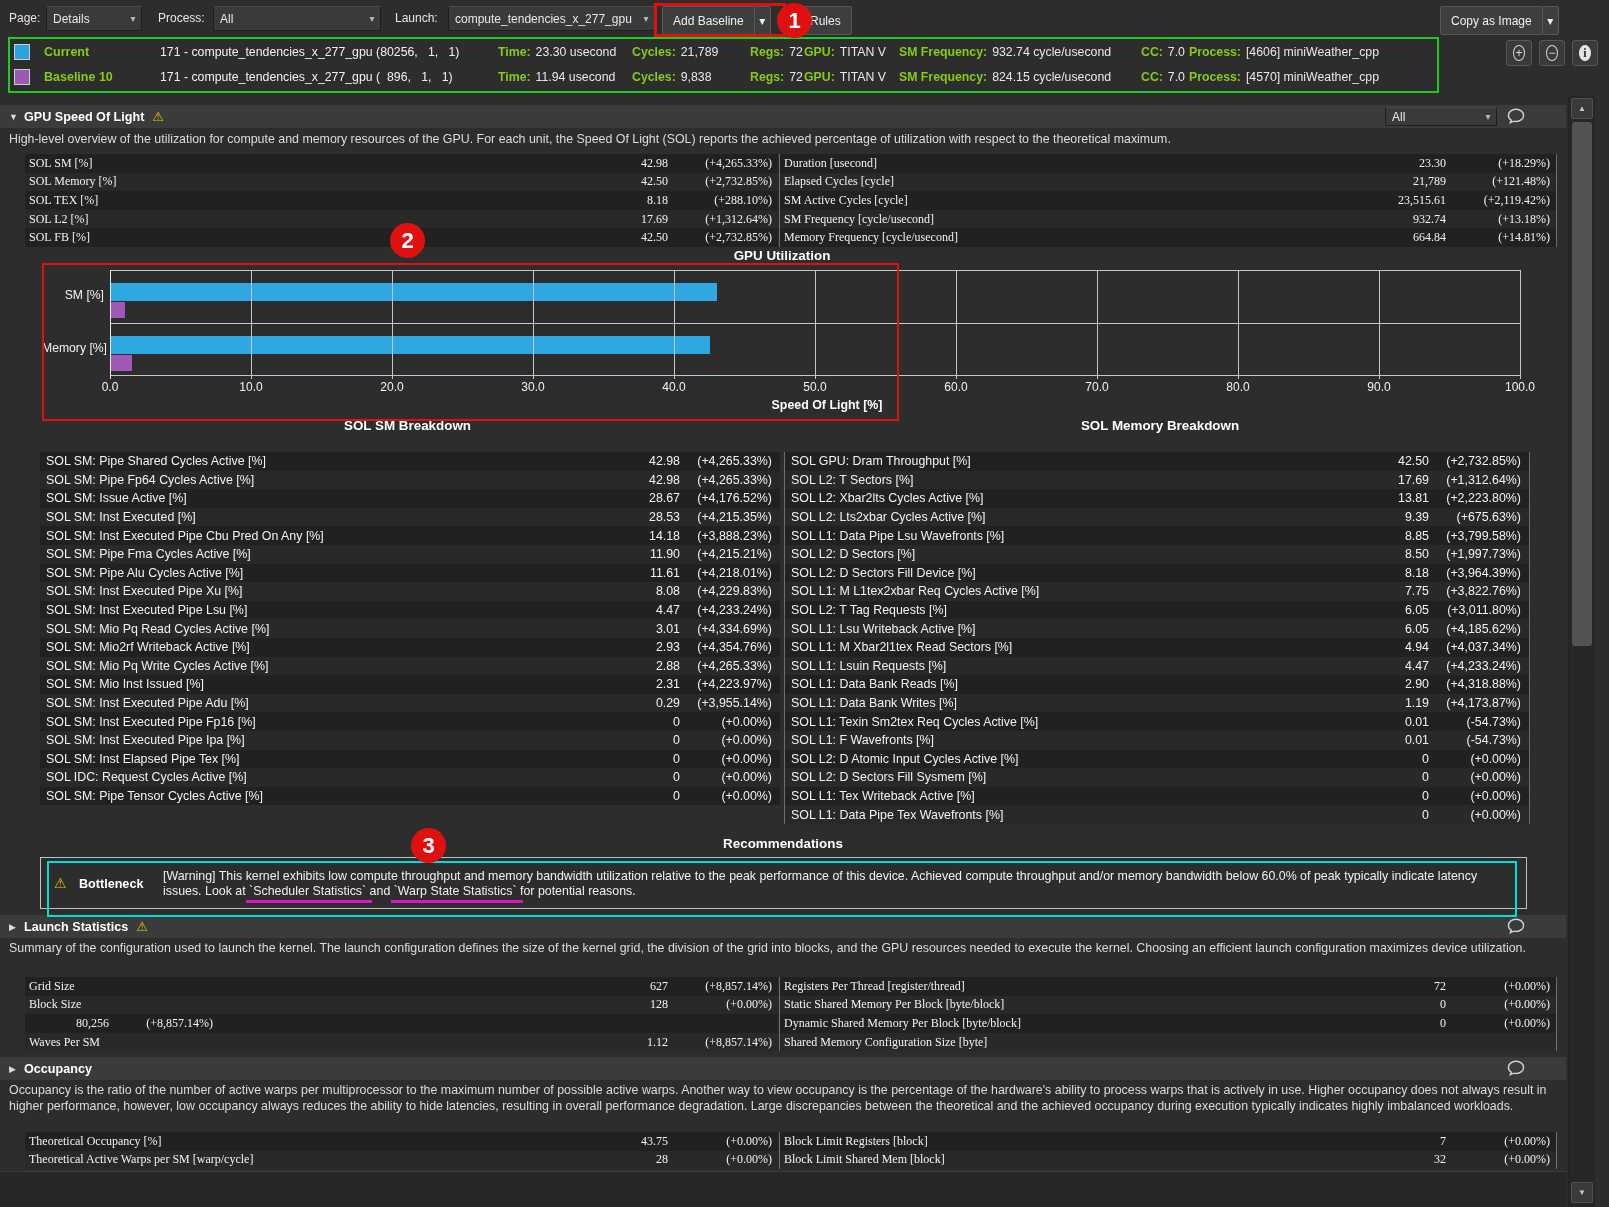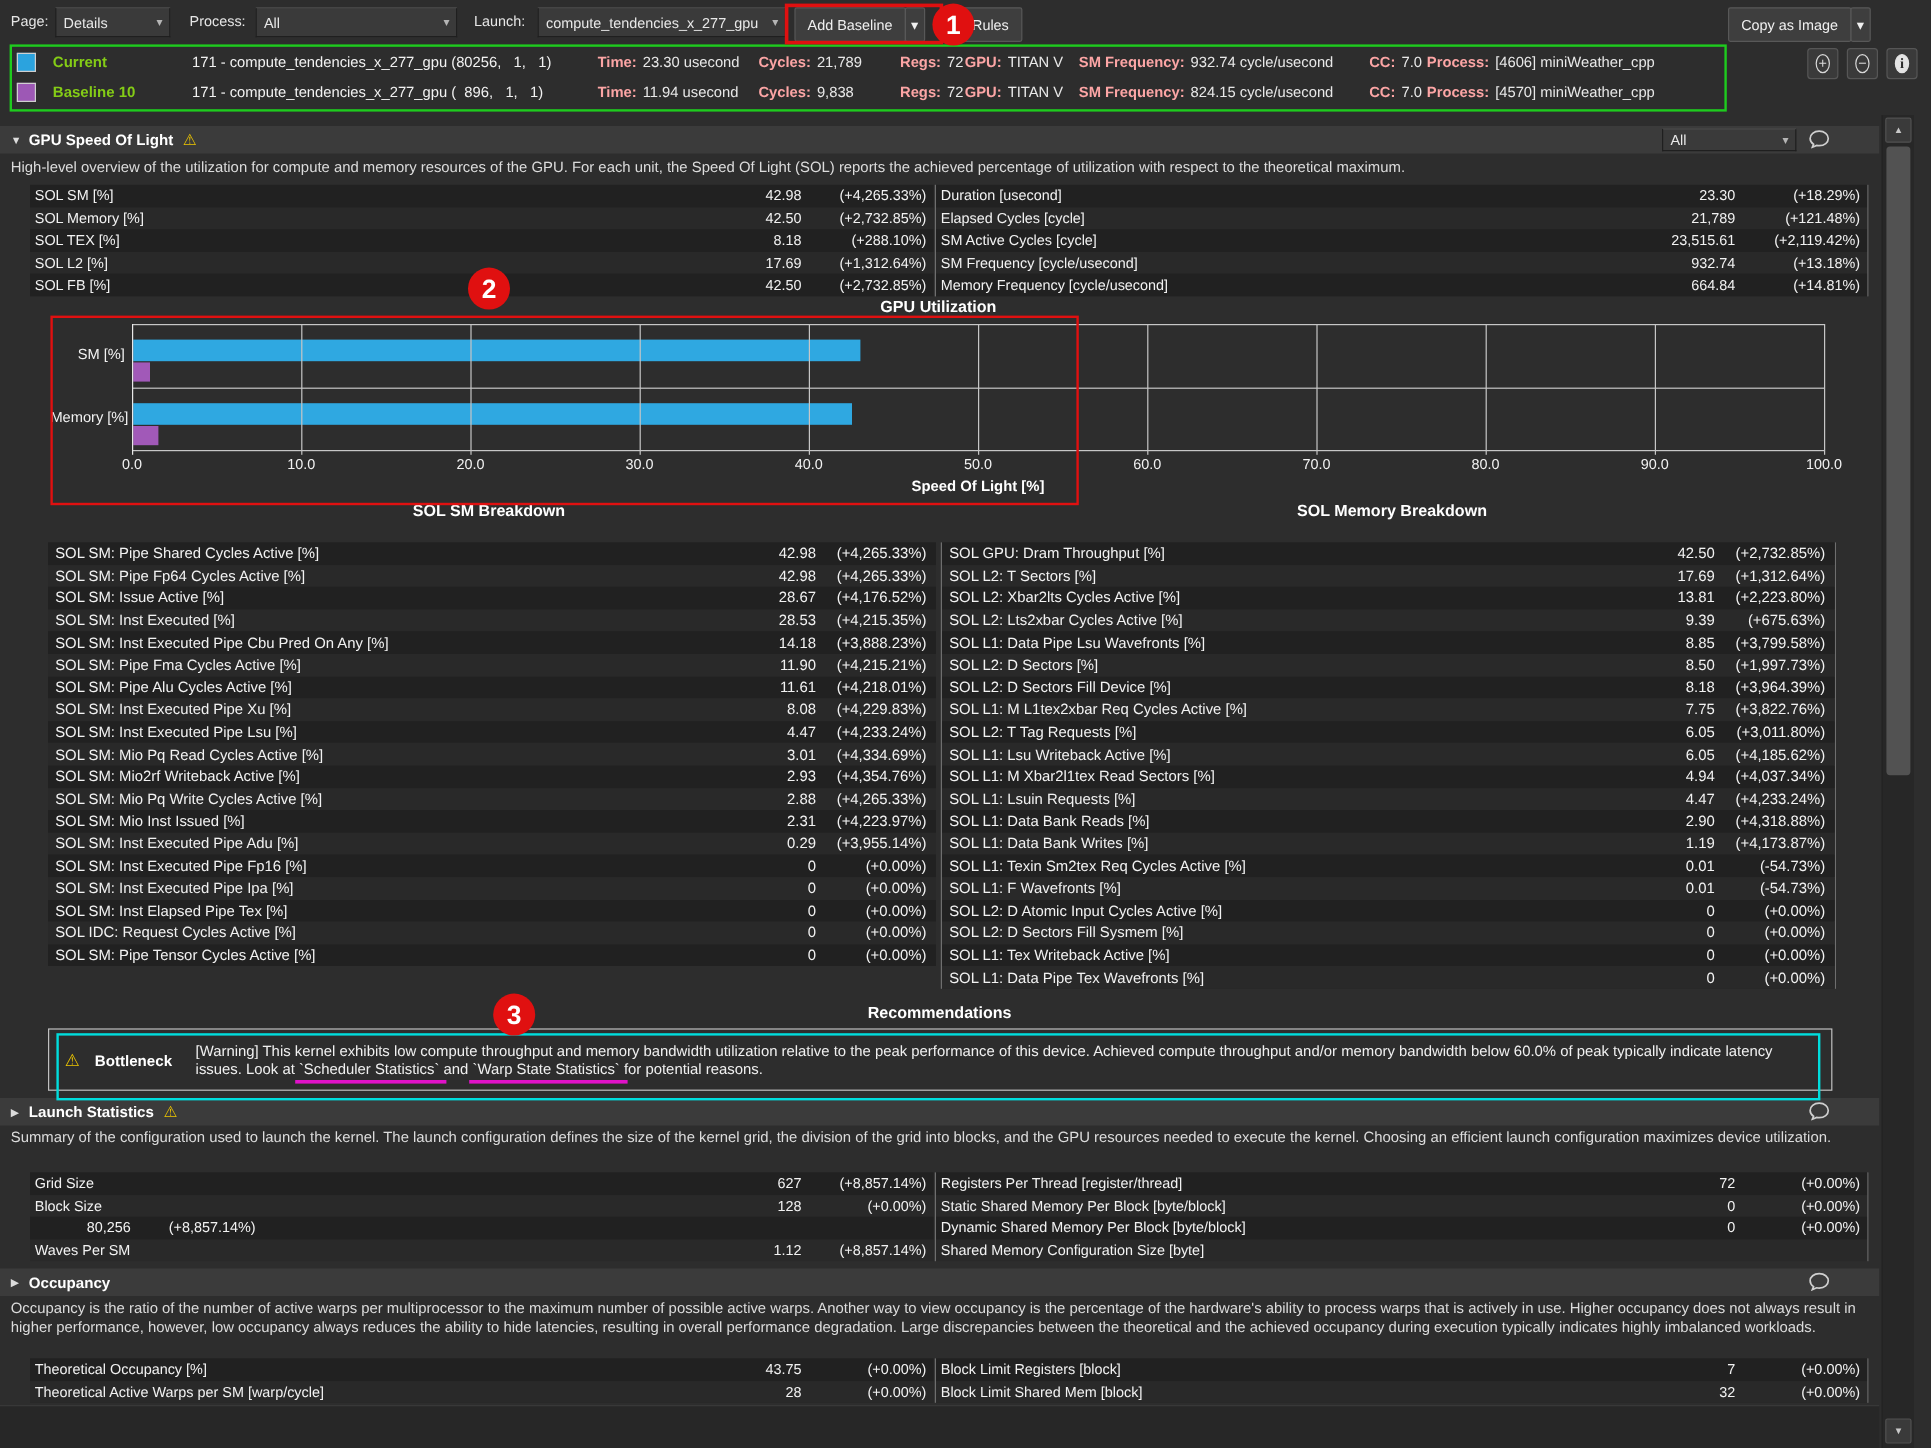--- a/index.html
+++ b/index.html
@@ -21,38 +21,38 @@
   .circ{width:16px;height:16px;border:1.5px solid #d8d8d8;border-radius:50%;display:flex;
         align-items:center;justify-content:center;font-size:12px;line-height:1;color:#d8d8d8;box-sizing:border-box;}
   .circ.filled{background:#e4e4e4;border-color:#e4e4e4;color:#2d2d2d;font-weight:bold;font-family:"Liberation Serif",serif;}
   
   .baseline-panel{border:2px solid var(--green);background:#2d2d2d;}
   .brow{display:flex;align-items:center;height:25px;padding-left:4px;}
   .swatch{width:16px;height:16px;border:1px solid #cfcfcf;box-sizing:border-box;margin-right:14px;}
   .bname{font-weight:bold;color:#84cc16;width:116px;font-size:12.5px;}
   .bkernel{width:338px;white-space:pre;font-size:12.3px;color:#f2f2f2;}
   .pair{display:inline-flex;gap:5px;font-size:12.3px;white-space:nowrap;overflow:hidden;}
-  .pair b{color:#fca5a5;text-align:center;}
+  .pair b{color:#84cc16;text-align:center;}
   .brow .pair:nth-of-type(1){width:134px}.brow .pair:nth-of-type(2){width:118px}
   .brow .pair:nth-of-type(3){width:54px}.brow .pair:nth-of-type(4){width:95px}
   .brow .pair:nth-of-type(5){width:242px}.brow .pair:nth-of-type(6){width:48px}
   
   .sechdr{display:flex;align-items:center;background:#3b3b3b;height:23px;padding-left:9px;box-sizing:border-box;}
   .sec-arrow{width:15px;color:#dcdcdc;font-size:9px;}
   .sec-title{font-weight:bold;font-size:12.6px;color:#fff;}
   .warn{color:var(--yellow);font-size:13px;margin-left:8px;}
   .desc{font-size:12.4px;color:#dcdcdc;line-height:15.5px;}
   
   .krow{display:flex;align-items:center;height:18.6px;padding:0 6px 0 4px;box-sizing:border-box;}
   .krow:nth-of-type(odd){background:#212121;}
   .krow:nth-of-type(even){background:#292929;}
   .kl{flex:1;white-space:nowrap;overflow:hidden;}
   .kv{text-align:right;white-space:nowrap;}
   .kd{text-align:right;white-space:nowrap;}
-  .mono{font-family:Liberation Sans, sans-serif;font-size:12px;color:#f2f2f2;}
+  .mono{font-family:Liberation Serif, serif;font-size:12px;color:#f2f2f2;}
   .mono .kv{width:80px;}.mono .kd{width:104px;}
   .sans-t{font-size:12.4px;color:#f2f2f2;}
   .sans-t .krow{padding-left:6px;padding-right:8px;}
   .sans-t .kv{width:58px;}.sans-t .kd{width:92px;}
   .colR{border-left:1px solid #6e6e6e;border-right:1px solid #6e6e6e;box-sizing:border-box;}
   .ctitle{font-weight:bold;font-size:13.4px;color:#fff;text-align:center;}
   
   .plot{position:absolute;}
   .vline{position:absolute;top:0;width:1px;height:109px;background:#c6c6c6;}
   .vline.axis{background:#e8e8e8;}
@@ -285,21 +285,21 @@
         <span class="xtick" style="left: 20%;">20.0</span>
         <span class="xtick" style="left: 30%;">30.0</span>
         <span class="xtick" style="left: 40%;">40.0</span>
         <span class="xtick" style="left: 50%;">50.0</span>
         <span class="xtick" style="left: 60%;">60.0</span>
         <span class="xtick" style="left: 70%;">70.0</span>
         <span class="xtick" style="left: 80%;">80.0</span>
         <span class="xtick" style="left: 90%;">90.0</span>
         <span class="xtick" style="left: 100%;">100.0</span>
       </div>
-    <div class="abs" style="left:68px;top:150px;width:1410px;text-align:center;font-weight:bold;font-size:12.4px;color:#fff;">Speed Of Light [%]</div>
+    <div class="abs" style="left:80px;top:150px;width:1410px;text-align:center;font-weight:bold;font-size:12.4px;color:#fff;">Speed Of Light [%]</div>
   </div>
 
   <div class="abs ctitle" style="left:40px;top:418px;width:735px;">SOL SM Breakdown</div>
   <div class="abs ctitle" style="left:790px;top:418px;width:740px;">SOL Memory Breakdown</div>
 
   <div class="abs sans-t" style="left:40px;top:452px;width:740px;">
 
   <div class="krow">
         <span class="kl">SOL SM: Pipe Shared Cycles Active [%]</span>
         <span class="kv">42.98</span>

